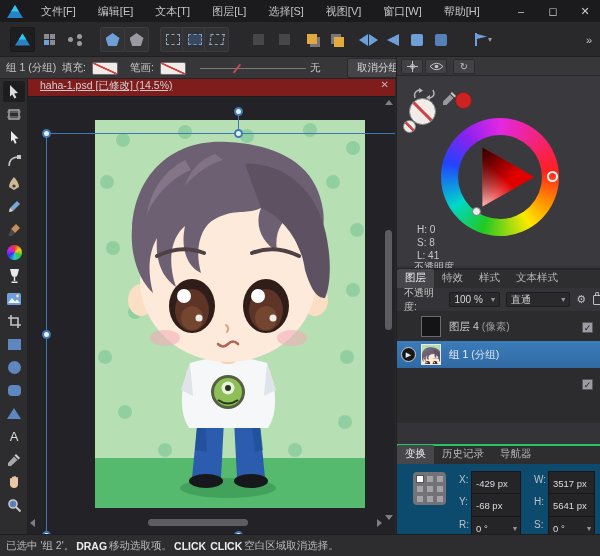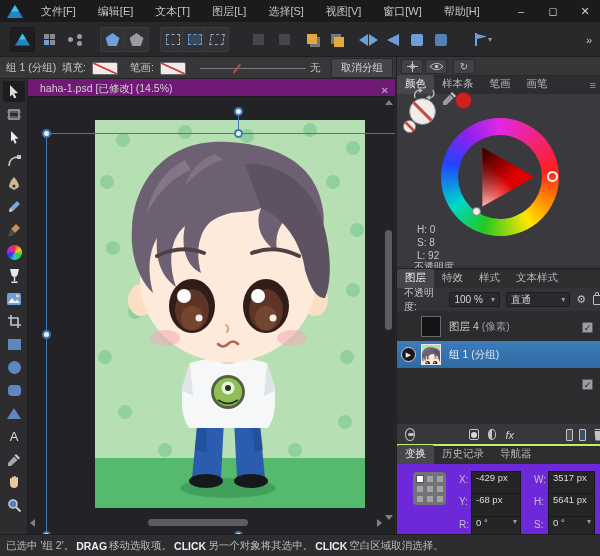--- a/index.html
+++ b/index.html
@@ -43,21 +43,21 @@
   .tools { position:absolute; left:0; top:79px; width:28px; height:455px; background:#2d2d30; border-right:1px solid #212123; }
   .tool { position:absolute; left:3px; width:22px; height:21px; display:flex; align-items:center; justify-content:center; border-radius:2px; }
   .tool.sel { background:#1d1d1f; }
   .shape-sq { width:13px; height:11px; background:#5e87c0; }
   .shape-ci { width:13px; height:13px; border-radius:50%; background:#5e87c0; }
   .shape-rr { width:13px; height:11px; border-radius:4px; background:#5e87c0; }
   .shape-tr { width:0; height:0; border-left:7px solid transparent; border-right:7px solid transparent; border-bottom:11px solid #5e87c0; }
   .rainbow { width:15px; height:15px; border-radius:50%; background:conic-gradient(#e33,#ec2,#3c3,#2cc,#33e,#c2e,#e33); }
   
   .docarea { position:absolute; left:28px; top:79px; width:367px; height:455px; background:#232327; }
-  .tabbar { position:absolute; left:0; top:0; width:367px; height:18px; background:#701a75; border-bottom:1px solid #1d1d1f; display:flex; align-items:flex-end; }
+  .tabbar { position:absolute; left:0; top:0; width:367px; height:18px; background:#7f1d1d; border-bottom:1px solid #1d1d1f; display:flex; align-items:flex-start;text-decoration:underline; }
   .tabbar .title { margin-left:12px; font-size:10.5px; color:#d2d2d4; }
   .tabbar .close { position:absolute; right:6px; color:#b8b8ba; font-size:10px; }
   .canvas { position:absolute; left:0; top:18px; width:367px; height:437px; overflow:hidden; }
   .artwork { position:absolute; left:67px; top:23px; width:270px; height:388px; }
   .selbox { position:absolute; left:18px; top:36px; width:420px; height:402px; border:1px solid #3d7ab5; }
   .handle { position:absolute; width:9px; height:9px; border-radius:50%; background:#e8f0f8; border:2px solid #3d7ab5; }
   .rot-stick { position:absolute; left:210px; top:14px; width:1px; height:22px; background:#3d7ab5; }
   .vscroll { position:absolute; right:2px; top:3px; width:9px; height:420px; }
   .vscroll .thumb { position:absolute; left:1px; top:130px; width:7px; height:100px; border-radius:4px; background:#5d5d61; }
   .hscroll { position:absolute; left:2px; bottom:7px; width:352px; height:9px; }
@@ -105,26 +105,26 @@
   .chk { position:absolute; right:8px; width:11px; height:11px; background:#9c9ca2; border:1px solid #5a5a5e; border-radius:1px; color:#1c1c1e; font-size:9px; line-height:10px; text-align:center; font-weight:bold; }
   .lp-foot { position:absolute; left:0; top:153px; width:204px; height:22px; background:#38383c; border-top:1px solid #28282a; display:flex; align-items:center; color:#c4c4c8; }
   .half-circle { width:11px; height:11px; border-radius:50%; border:1px solid #c4c4c8; background:linear-gradient(90deg,#c4c4c8 50%,transparent 50%); }
   .mask-ic { width:12px; height:11px; border-radius:2px; border:1px solid #c4c4c8; display:flex; align-items:center; justify-content:center; }
   .mask-ic i { width:6px; height:6px; border-radius:50%; background:#d8d8dc; }
   .page-ic { width:9px; height:12px; border:1px solid #c4c4c8; border-radius:1px; background:#505054; }
   .trash-ic { width:10px; height:12px; position:relative; }
   .trash-ic i { position:absolute; left:0; top:2px; width:10px; height:10px; background:#c4c4c8; clip-path:polygon(10% 0,90% 0,80% 100%,20% 100%); }
   .trash-ic b { position:absolute; left:2px; top:0; width:6px; height:1.5px; background:#c4c4c8; }
   
-  .transpanel { position:absolute; left:0; top:387px; width:204px; height:90px; background:#6d28d9; border-top:2px solid #bef264; }
+  .transpanel { position:absolute; left:0; top:387px; width:204px; height:90px; background:#0c4a6e; border-top:2px solid #22c55e; }
   .anchor { position:absolute; left:16px; top:26px; width:33px; height:33px; border-radius:4px; background:#737377; display:grid; grid-template-columns:repeat(3,1fr); padding:4px; gap:4px; }
   .anchor i { width:6px; height:6px; background:#a4a4a8; }
   .anchor i.on { background:#ffffff; outline:1px solid #555; }
   .fld-label { position:absolute; font-size:10px; color:#c0c0c2; }
-  .fld { position:absolute; width:50px; height:25px; background:#252528; border:1px solid #17171a; border-radius:0; color:#dcdcde; font-size:9.5px; display:flex; padding-left:4px; }
+  .fld { position:absolute; width:50px; height:25px; background:#252528; border:1px solid #17171a; border-radius:0; color:#dcdcde; font-size:9.5px; display:flex; align-items:center; padding-left:4px; }
   .fld .caret { margin-left:auto; padding-right:3px; color:#9a9a9e; font-size:8px; }
   
   .statusbar { position:absolute; left:0; top:534px; width:600px; height:22px; background:#2d2d30; border-top:1px solid #1e1e20; display:flex; align-items:center; padding-left:6px; font-size:10.5px; color:#bcbcbe; }
   .statusbar b { color:#ececee; margin:0 2px; }
   .caret-g { color:#9a9a9e; font-size:8px; }
   svg.ic { display:block; }
 </style>
 </head>
 <body>
 
@@ -324,21 +324,21 @@
     <span style="left:92px;top:4px;height:14px">
         <span class="swatch-none"></span>
       </span>
     <span style="left:130px">笔画:</span>
     <span style="left:160px;top:4px;height:14px">
         <span class="swatch-none"></span>
       </span>
     <span class="stroke-track"></span>
     <span class="stroke-slash"></span>
     <span style="left:310px">无</span>
-    <span style="left:331px;top:3px;height:16px">
+    <span style="left:347px;top:3px;height:16px">
         <button class="btn">取消分组</button>
       </span>
   </div>
 
   <div class="tools">
     <div class="tool sel" style="top:2px">
       <svg class="ic" width="12" height="14" viewBox="0 0 12 14">
           <path d="M2 0 L10 8 L6.2 8.4 L8.4 12.6 L6.4 13.6 L4.3 9.4 L2 11.6 Z" fill="#dcdcde"></path>
         </svg>
     </div>
@@ -478,27 +478,20 @@
       <span class="mini-btn" style="left:28px">
         <svg class="ic" width="13" height="9" viewBox="0 0 13 9">
             <path d="M0 4.5 Q6.5 -2 13 4.5 Q6.5 11 0 4.5 Z" fill="none" stroke="#c2c2c6"></path>
             <circle cx="6.5" cy="4.5" r="1.8" fill="#c2c2c6"></circle>
           </svg>
       </span>
       <span class="mini-btn" style="left:56px">↻</span>
     </div>
 
     <div class="colorpanel">
-      <div class="tabs" style="top:0">
-        <span class="tab active">颜色</span>
-        <span class="tab">样本条</span>
-        <span class="tab">笔画</span>
-        <span class="tab">画笔</span>
-        <span class="hamburger">≡</span>
-      </div>
       <svg class="ic" style="position:absolute;left:14px;top:12px" width="26" height="12" viewBox="0 0 26 12">
           <path d="M4 10 Q2 4 8 2 M22 2 Q25 8 19 10" stroke="#b8b8bc" fill="none" stroke-width="1.5"></path>
           <path d="M8 0 L12 2.5 L8 5 Z" fill="#b8b8bc"></path>
           <path d="M19 12 L15 9.5 L19 7 Z" fill="#b8b8bc"></path>
         </svg>
       <span class="bigswatch"></span>
       <span class="smallswatch"></span>
       <svg class="ic" style="position:absolute;left:46px;top:16px" width="13" height="13" viewBox="0 0 13 13">
           <path d="M9 0 L13 4 L11.5 5.5 L7.5 1.5 Z" fill="#c8c8cc"></path>
           <path d="M7 2.5 L10.5 6 L3.5 13 L0 13 L0 9.5 Z" fill="#9a9a9e"></path>
@@ -506,21 +499,21 @@
       <span class="redswatch"></span>
       <div class="wheel">
         <span class="hole"></span>
         <span class="trig"></span>
         <span class="ring-marker" style="right:1px;top:53px"></span>
         <span class="dot-marker" style="left:31px;top:89px"></span>
       </div>
       <div class="hsl">
         <div>H: 0</div>
         <div>S: 8</div>
-        <div>L: 92</div>
+        <div>L: 41</div>
       </div>
       <div class="op-label">不透明度</div>
       <div class="op-row">
         <span class="op-circle"></span>
         <span class="op-track"></span>
         <span class="op-ring"></span>
         <span class="val-box" style="left:152px;top:1px;width:46px;height:16px">
           <span>100 %</span>
           <span class="caret-g">▾</span>
         </span>
@@ -565,36 +558,20 @@
                 <use href="#artwork"></use>
               </svg>
           </span>
           <span style="margin-left:8px;font-size:10.5px">
             <span style="font-weight:normal">组 1</span>
             <span style="color:#d8e4f0">(分组)</span>
           </span>
           <span class="chk" style="top:38px">✓</span>
         </div>
       </div>
-      <div class="lp-foot">
-        <span style="margin-left:8px;width:13px;height:13px;border-radius:50%;border:1.5px solid #c4c4c8;position:relative">
-            <i style="position:absolute;left:2px;top:4px;width:6px;height:3px;background:#c4c4c8;border-radius:2px"></i>
-          </span>
-        <span class="mask-ic" style="margin-left:54px">
-            <i></i>
-          </span>
-        <span class="half-circle" style="margin-left:9px"></span>
-        <span style="margin-left:9px;font-style:italic;font-size:11px;color:#d0d0d4">fx</span>
-        <span class="page-ic" style="margin-left:52px"></span>
-        <span class="page-ic" style="margin-left:6px;background:#38506a"></span>
-        <span class="trash-ic" style="margin-left:7px">
-            <b></b>
-            <i></i>
-          </span>
-      </div>
     </div>
 
     <div class="transpanel">
       <div class="tabs" style="top:0">
         <span class="tab active">变换</span>
         <span class="tab">历史记录</span>
         <span class="tab">导航器</span>
       </div>
       <div class="anchor">
         <i class="on"></i>
@@ -634,18 +611,17 @@
           <span class="caret">▾</span>
         </span>
     </div>
   </div>
 
   <div class="statusbar">
     <span>已选中 '组 2'。</span>
     <b>DRAG</b>
     <span> 移动选取项。</span>
     <b>CLICK</b>
-    <span> 另一个对象将其选中。</span>
     <b>CLICK</b>
     <span> 空白区域取消选择。</span>
   </div>
 
 </div>
 
 </body></html>

